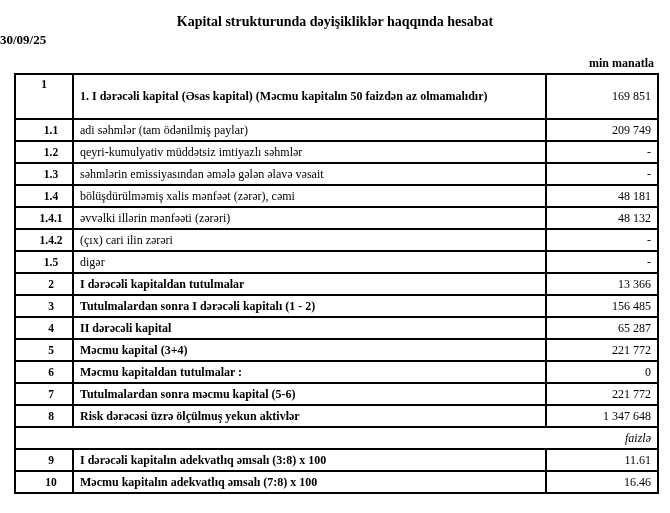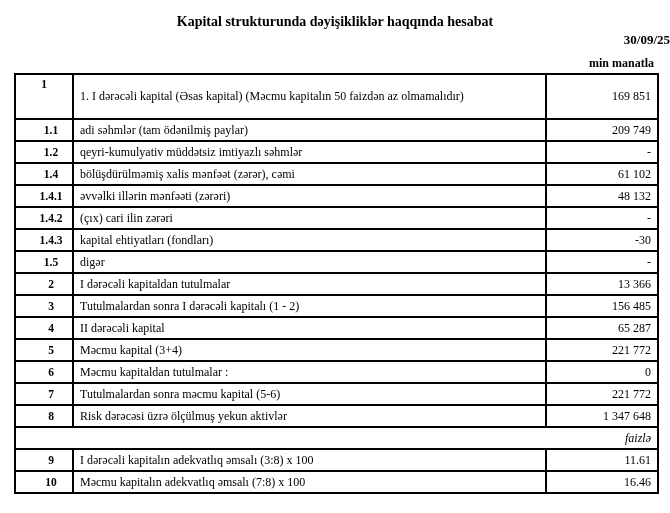--- a/index.html
+++ b/index.html
@@ -18,21 +18,21 @@
     position: relative;
   }
   .title {
     text-align: center;
     font-weight: bold;
     font-size: 14px;
     padding-top: 13px;
     line-height: 18px;
   }
   .date {
-    text-align: right;
+    text-align: left;
     font-weight: bold;
     font-size: 13px;
     line-height: 17px;
   }
   .unit {
     text-align: right;
     font-weight: bold;
     font-size: 12px;
     margin: 8px 16px 3px 0;
     line-height: 14px;
@@ -58,21 +58,21 @@
   tr.tall td { height: 39px; }
   td.num {
     text-align: center;
     font-weight: bold;
     font-size: 11.5px;
     vertical-align: top;
     padding-top: 3px;
   }
   tr:not(.tall) td.num { vertical-align: middle; padding-top: 1px; padding-left: 20px; }
   td.label { text-align: left; line-height: 15px; }
-  td.label.bold { font-weight: normal; border-radius: 13px; }
+  td.label.bold { font-weight: bold; border-radius: 13px; }
   td.value { text-align: right; }
   td.sep {
     text-align: right;
     font-style: italic;
     font-size: 12px;
   }
 </style>
 </head>
 <body>
 
@@ -96,38 +96,38 @@
           <td class="num">1.1</td>
           <td class="label">adi səhmlər (tam ödənilmiş paylar)</td>
           <td class="value">209 749</td>
         </tr>
         <tr>
           <td class="num">1.2</td>
           <td class="label">qeyri-kumulyativ müddətsiz imtiyazlı səhmlər</td>
           <td class="value">-</td>
         </tr>
         <tr>
+          <td class="num">1.3</td>
+          <td class="label">səhmlərin emissiyasından əmələ gələn  əlavə vəsait</td>
+          <td class="value">-</td>
+        </tr>
+        <tr>
           <td class="num">1.4</td>
           <td class="label">bölüşdürülməmiş xalis mənfəət (zərər), cəmi</td>
-          <td class="value">61 102</td>
+          <td class="value">48 181</td>
         </tr>
         <tr>
           <td class="num">1.4.1</td>
           <td class="label">əvvəlki illərin mənfəəti (zərəri)</td>
           <td class="value">48 132</td>
         </tr>
         <tr>
           <td class="num">1.4.2</td>
           <td class="label">(çıx) cari ilin zərəri</td>
           <td class="value">-</td>
-        </tr>
-        <tr>
-          <td class="num">1.4.3</td>
-          <td class="label">kapital ehtiyatları (fondları)</td>
-          <td class="value">-30</td>
         </tr>
         <tr>
           <td class="num">1.5</td>
           <td class="label">digər</td>
           <td class="value">-</td>
         </tr>
         <tr>
           <td class="num">2</td>
           <td class="label bold">I dərəcəli kapitaldan  tutulmalar</td>
           <td class="value">13 366</td>

